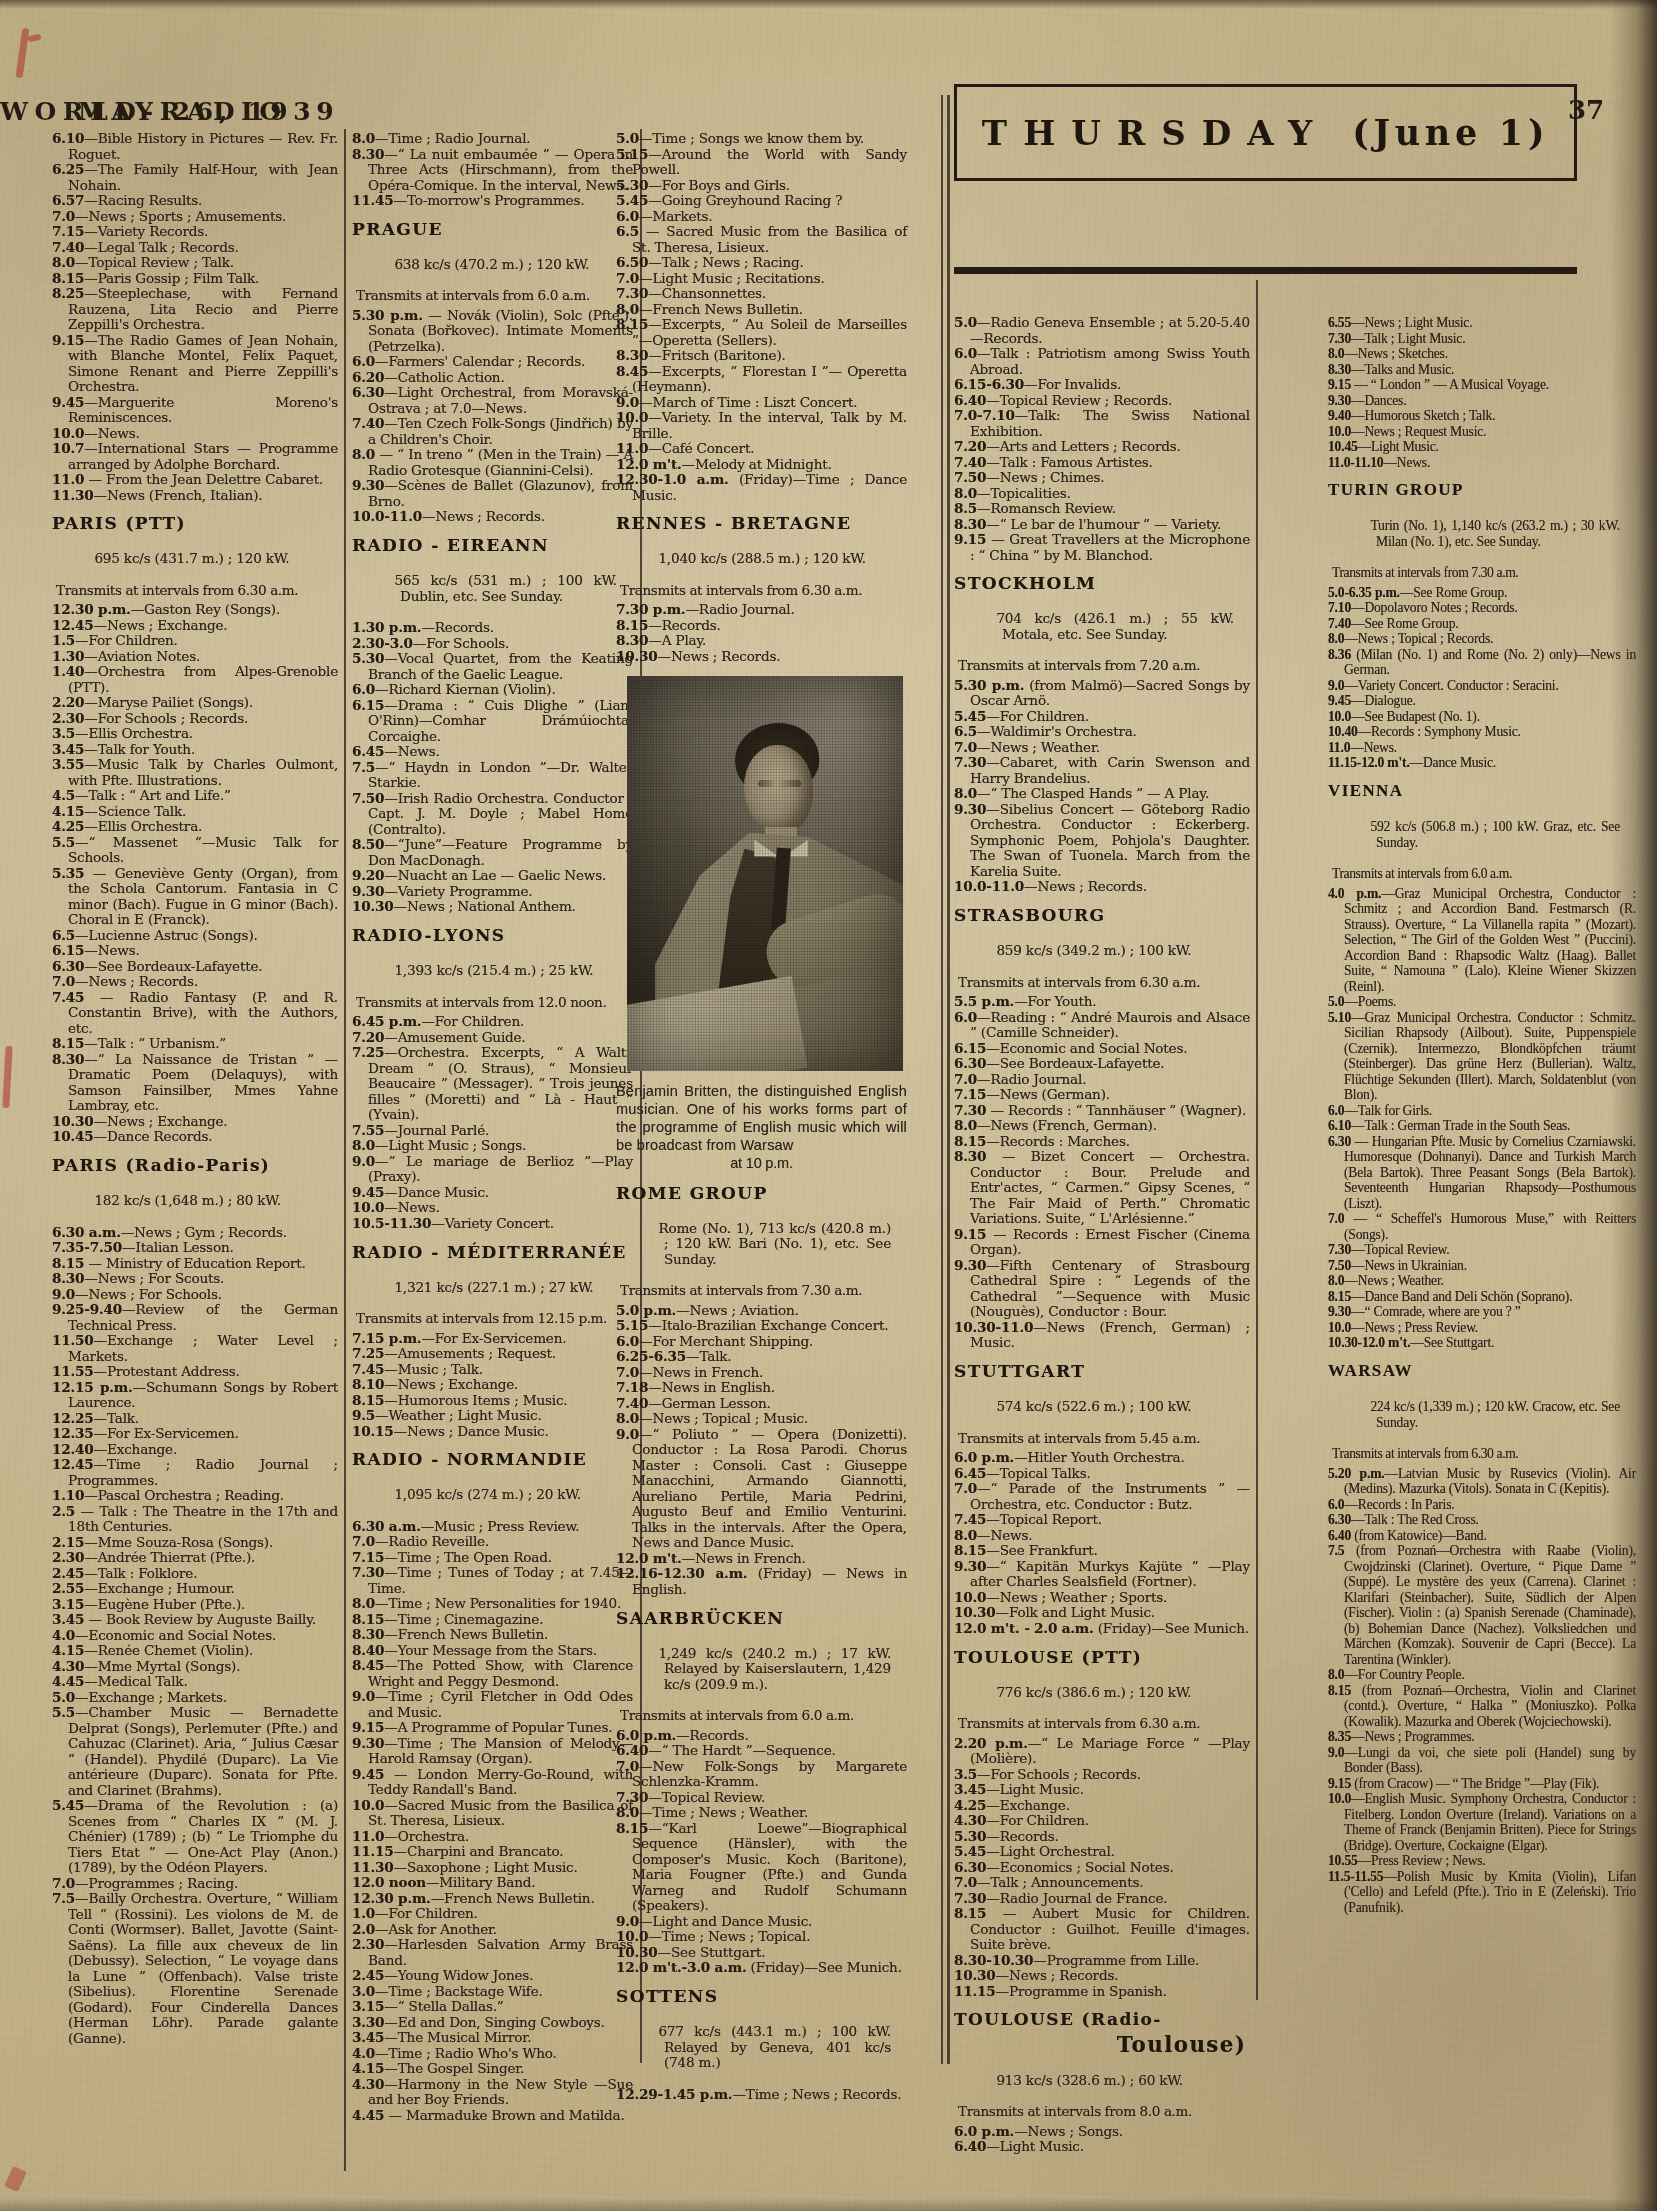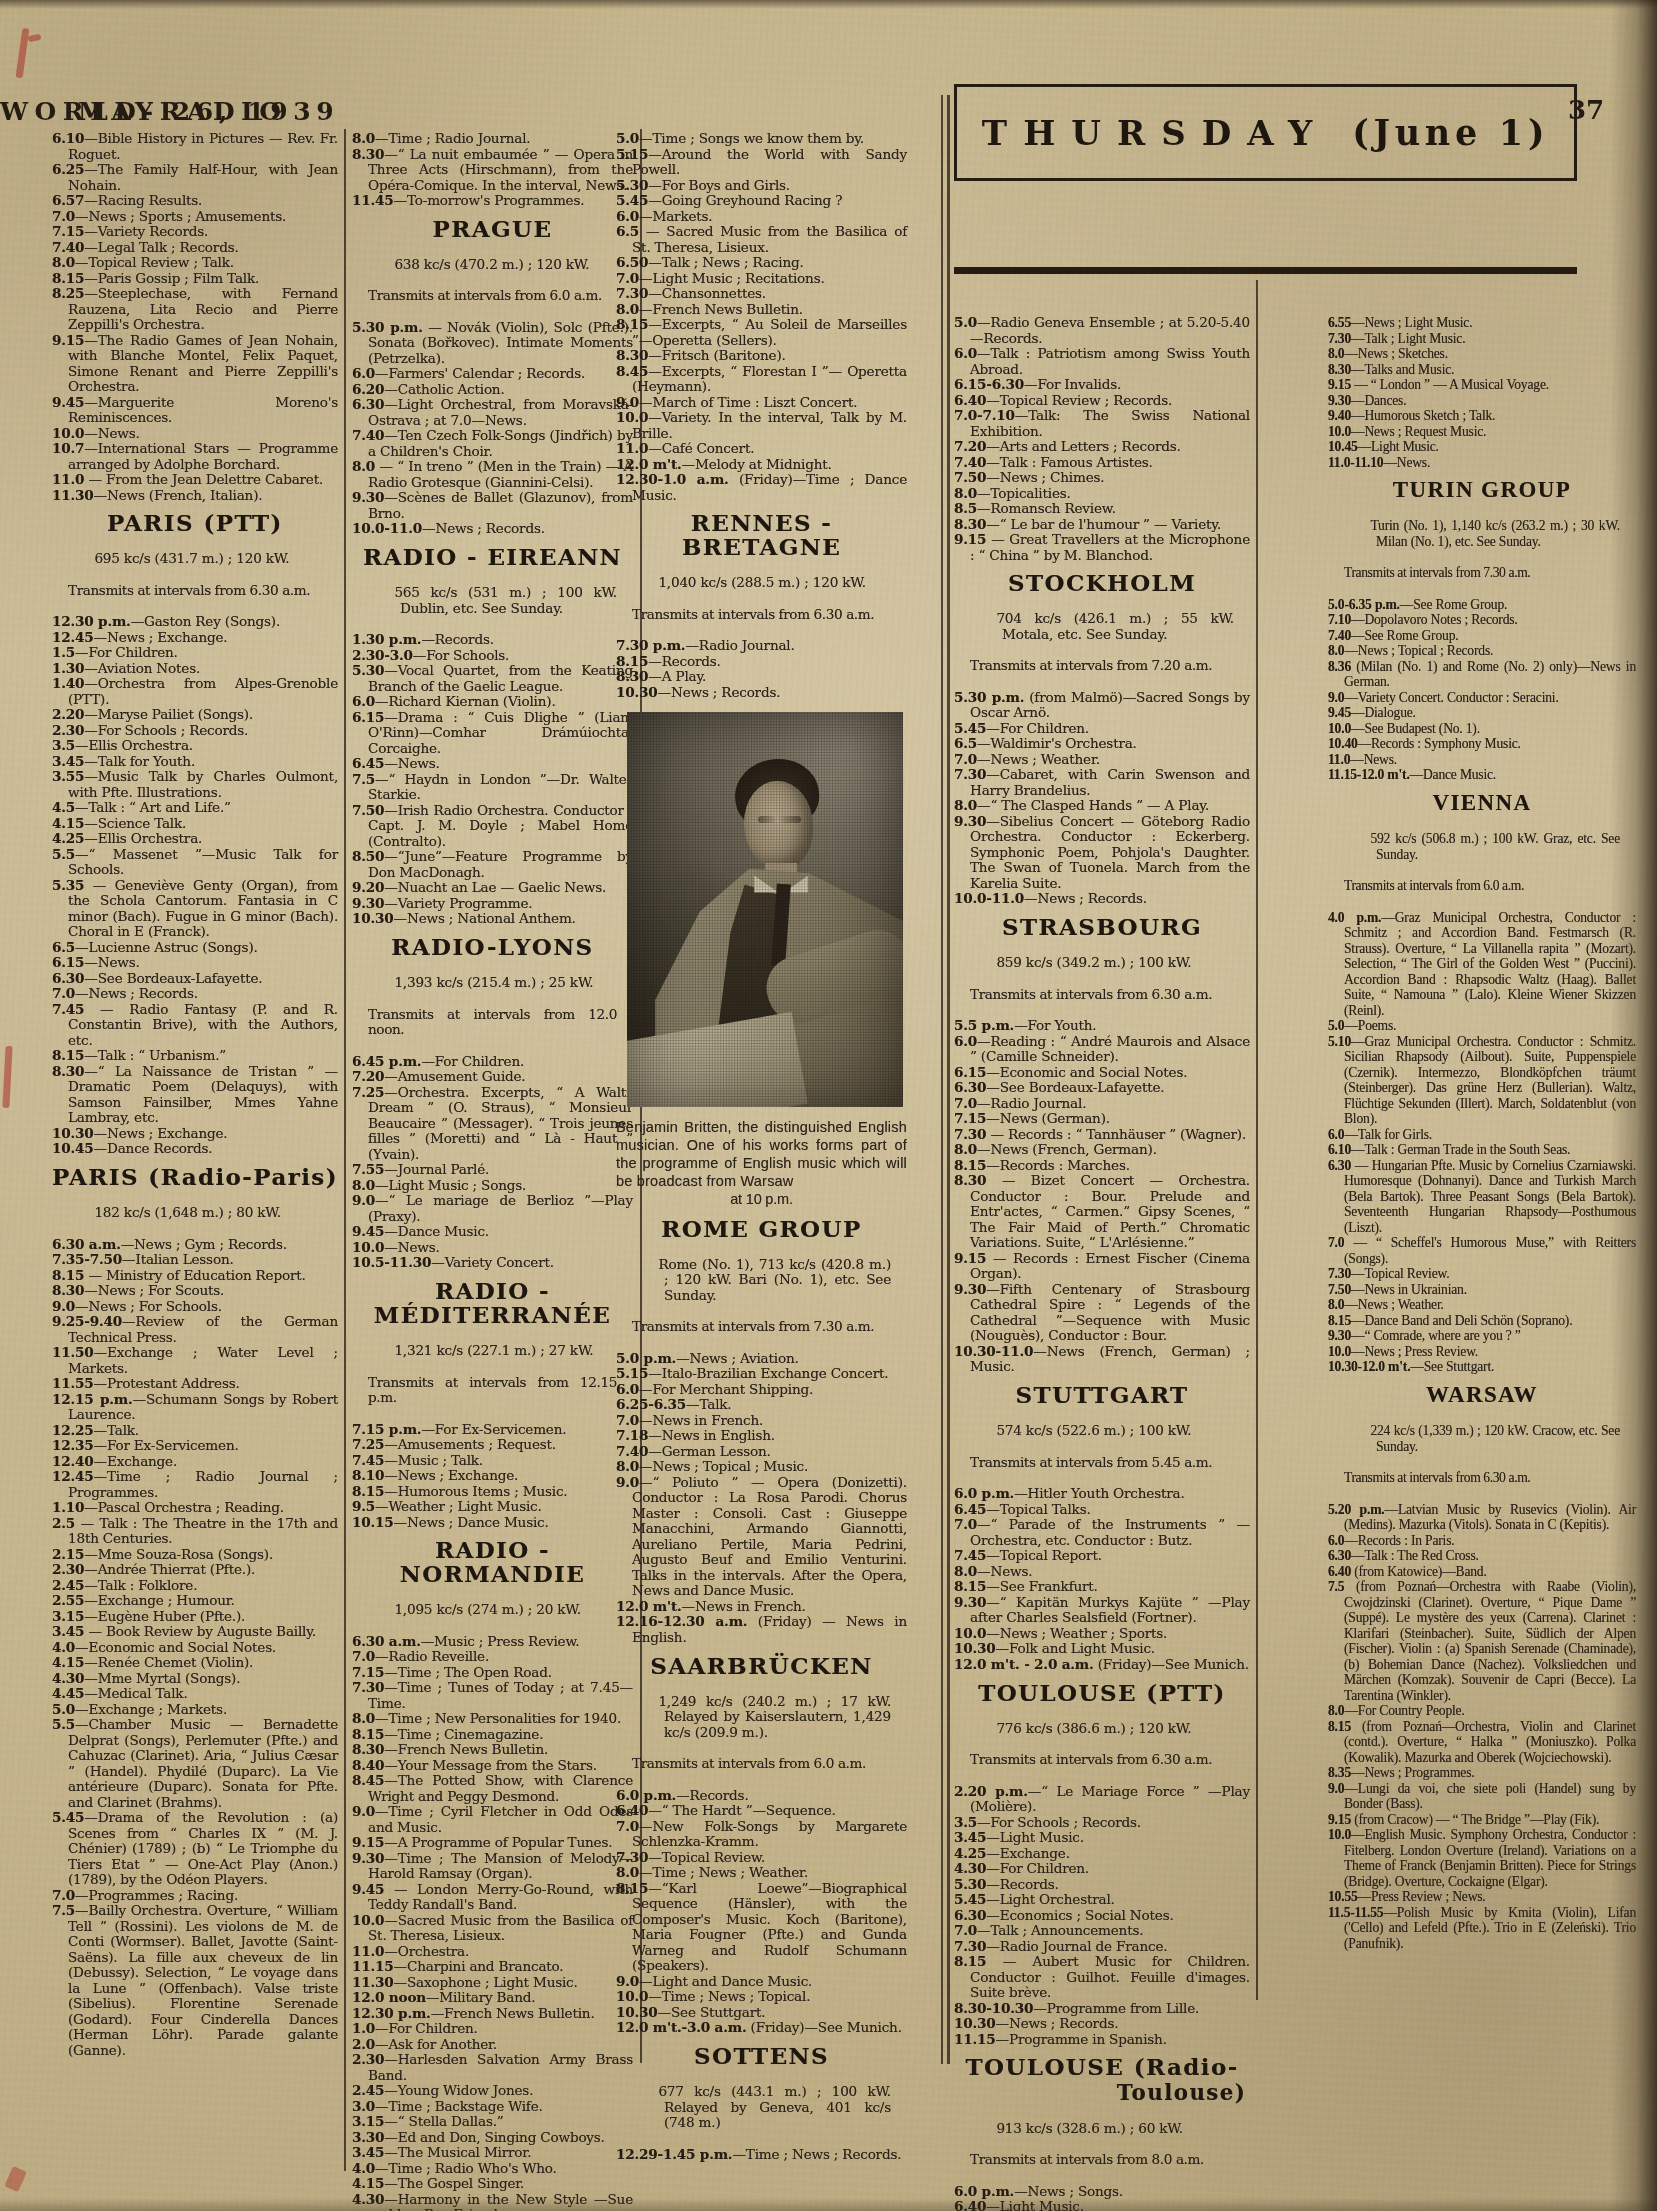--- a/index.html
+++ b/index.html
@@ -39,26 +39,26 @@
   
   .col{position:absolute;text-align:justify;font-size:13.6px;line-height:15.5px;
     letter-spacing:-0.2px;color:#2a221a;text-shadow:0 0 0.5px rgba(46,36,24,.5);}
   #col1{left:52px; top:131px;width:286px;}
   #col2{left:352px;top:131px;width:281px;}
   #col3{left:616px;top:131px;width:291px;}
   #col4{left:954px;top:315px;width:296px;}
   #col5{left:1328px;top:315px;width:308px;font-family:Liberation Serif, serif;}
   .item{margin:0;padding-left:16px;text-indent:-16px;}
   .item b{font-weight:bold;color:#241c13;}
-  h2.station{font-size:23px;line-height:24px;font-weight:bold;letter-spacing:1.4px;margin:8.4px 0 2.8px 0;
-    color:#1e1710;text-align:center;}
+  h2.station{font-size:17px;line-height:24px;font-weight:bold;letter-spacing:1.4px;margin:8.4px 0 2.8px 0;
+    color:#1e1710;text-align:left;}
   .name2{font-size:21.4px;line-height:22.4px;font-weight:bold;letter-spacing:1.4px;color:#1e1710;
     text-align:right;margin:0 3.7px 2.8px 0;}
   p.freq{margin:16px;padding-left:32px;text-indent:-5.6px;}
-  p.trans{margin:16px;padding-left:0;text-indent:0;letter-spacing:-0.4px;}
+  p.trans{margin:4px;padding-left:0;text-indent:0;letter-spacing:-0.4px;}
   
   .photo{position:relative;width:276px;height:395px;margin:11.2px 0 11.2px 11.2px;background:#5d574c;overflow:hidden;}
   .photo div{position:absolute;}
   .ph-bg{inset:0;background:
       radial-gradient(120% 90% at 80% 8%, rgba(196,189,170,.55), transparent 60%),
       radial-gradient(100% 100% at 8% 88%, rgba(25,20,14,.6), transparent 55%),
       linear-gradient(155deg,#6d6759,#554e3e 70%);}
   .ph-hair{left:108px;top:47px;width:84px;height:71px;border-radius:50% 50% 45% 45%;
       background:radial-gradient(#3a3126,#221b12);transform:rotate(-6deg);}
   .ph-face{left:117px;top:69px;width:69px;height:89px;border-radius:48% 52% 46% 54%;

